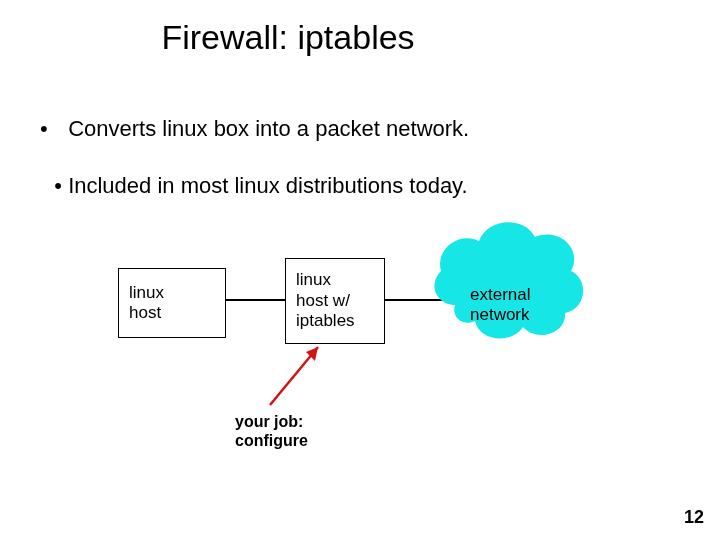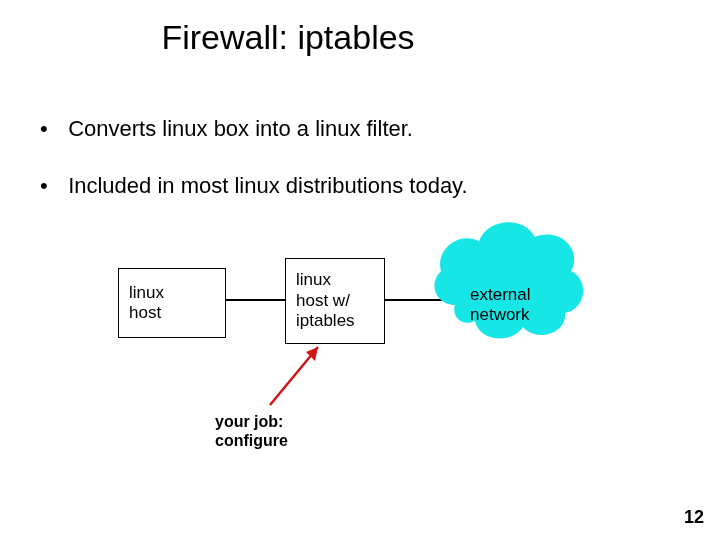--- a/index.html
+++ b/index.html
@@ -49,20 +49,21 @@
     line-height: 1.2;
     color: #000;
     text-align: left;
   }
   .caption {
     position: absolute;
     font-family: Arial, Helvetica, sans-serif;
     font-weight: bold;
     font-size: 16px;
     line-height: 1.2;
+    margin-left: 20px;
   }
   .slidenum {
     position: absolute;
     right: 16px;
     bottom: 12px;
     font-family: Arial, Helvetica, sans-serif;
     font-size: 18px;
     font-weight: bold;
   }
   svg.overlay {
@@ -74,24 +75,24 @@
     pointer-events: none;
   }
 </style>
 </head>
 <body>
 
 <div class="title">Firewall: iptables</div>
 
 <div class="bullet" style="left:40px; top:115px;">
   <span class="dot">•</span>
-  <span>Converts linux box into a linux filter.</span>
+  <span>Converts linux box into a packet network.</span>
 </div>
 
-<div class="bullet" style="left:40px; top:172px;">
+<div class="bullet" style="left:40px; top:172px;text-align:right;">
   <span class="dot">•</span>
   <span>Included in most linux distributions today.</span>
 </div>
 
 <svg class="overlay" viewBox="0 0 720 540">
 
   <line x1="225" y1="300" x2="285" y2="300" stroke="#000" stroke-width="2"></line>
 
   <line x1="385" y1="300" x2="450" y2="300" stroke="#000" stroke-width="2"></line>
 

